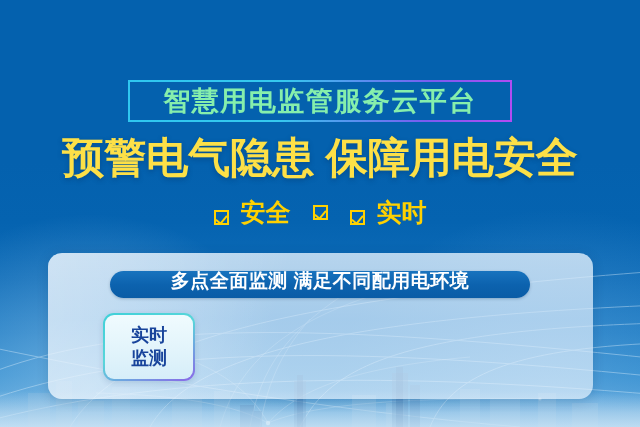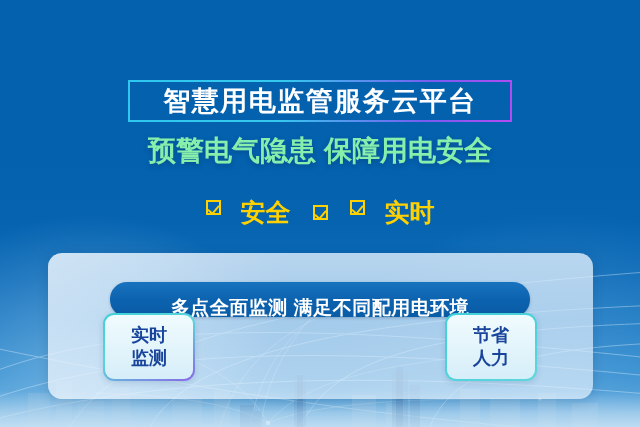--- a/index.html
+++ b/index.html
@@ -74,59 +74,59 @@
     width: 384px;
     height: 42px;
     box-sizing: border-box;
     border: 2px solid;
     border-image: linear-gradient(100deg, #2FC7F0 0%, #36C9EE 40%, #7A5BF0 78%, #B44BF2 100%) 1;
     display: flex;
     align-items: center;
     justify-content: center;
   }
   .title-box-inner {
-    color: #ffffff;
+    color: #86efac;
     font-size: 27px;
     font-weight: bold;
     letter-spacing: 1.5px;
     line-height: 1;
     white-space: nowrap;
   }
 
   
   .headline {
     position: absolute;
     left: 0;
     right: 0;
     top: 136px;
     text-align: center;
-    color: #86efac;
-    font-size: 28px;
+    color: #fde047;
+    font-size: 42px;
     font-weight: bold;
     line-height: 1.05;
     letter-spacing: 0px;
     white-space: nowrap;
     text-shadow: 0 2px 5px rgba(0,40,85,0.35);
   }
 
   
   .check-row {
     position: absolute;
     left: 0;
     right: 0;
     top: 200px;
     display: flex;
     justify-content: center;
     align-items: center;
     gap: 22px;
   }
   .check-item {
     display: flex;
-    align-items: flex-start;
-    gap: 20px;
+    align-items: flex-end;
+    gap: 12px;
   }
   .check-box {
     width: 15px;
     height: 15px;
     box-sizing: border-box;
     border: 2px solid #FFD100;
     position: relative;
     flex: 0 0 auto;
   }
   .check-box::after {
@@ -167,27 +167,27 @@
     position: absolute;
     inset: 0;
     background: linear-gradient(105deg, rgba(255,255,255,0.30) 0%, rgba(255,255,255,0.0) 42%);
     pointer-events: none;
   }
 
   
   .pill {
     position: absolute;
     left: 110px;
-    top: 282px;
+    top: 271px;
     width: 420px;
-    height: 35px;
+    height: 27px;
     border-radius: 17px;
     background: linear-gradient(180deg, #1873BE 0%, #0C62AE 52%, #0A5CA6 100%);
     display: flex;
-    align-items: flex-end;
+    align-items: flex-start;
     justify-content: center;
     box-shadow: 0 1px 3px rgba(2,40,80,0.25);
   }
   .pill-text {
     color: #FFFFFF;
     font-size: 19px;
     font-weight: bold;
     letter-spacing: 0.5px;
     line-height: 1;
     white-space: nowrap;
@@ -325,19 +325,15 @@
 
   <div class="pill">
     <div class="pill-text">多点全面监测 满足不同配用电环境</div>
   </div>
 
   <div class="cards">
     <div class="card" style="--edge: linear-gradient(155deg, #3FD0D8 0%, #59D6DA 45%, #8B66E8 100%);">
       <div class="card-line">实时</div>
       <div class="card-line">监测</div>
     </div>
-    <div class="card" style="--edge: linear-gradient(155deg, #3FD0D8 0%, #4FD2DA 55%, #5FD6DC 100%);">
-      <div class="card-line">节省</div>
-      <div class="card-line">人力</div>
-    </div>
   </div>
 
 </div>
 
 </body></html>

